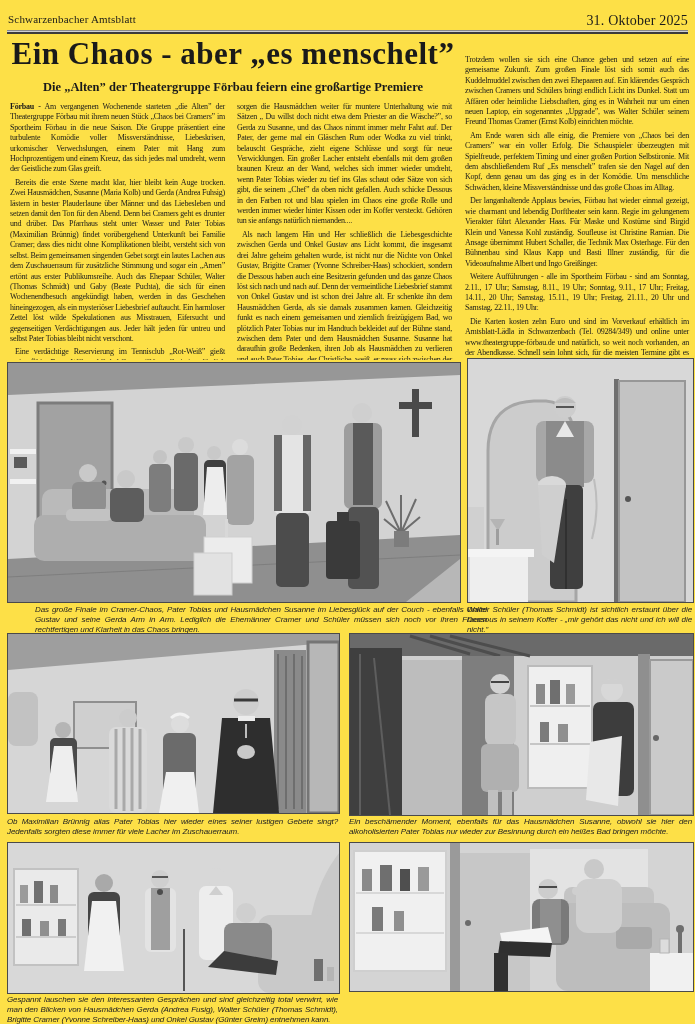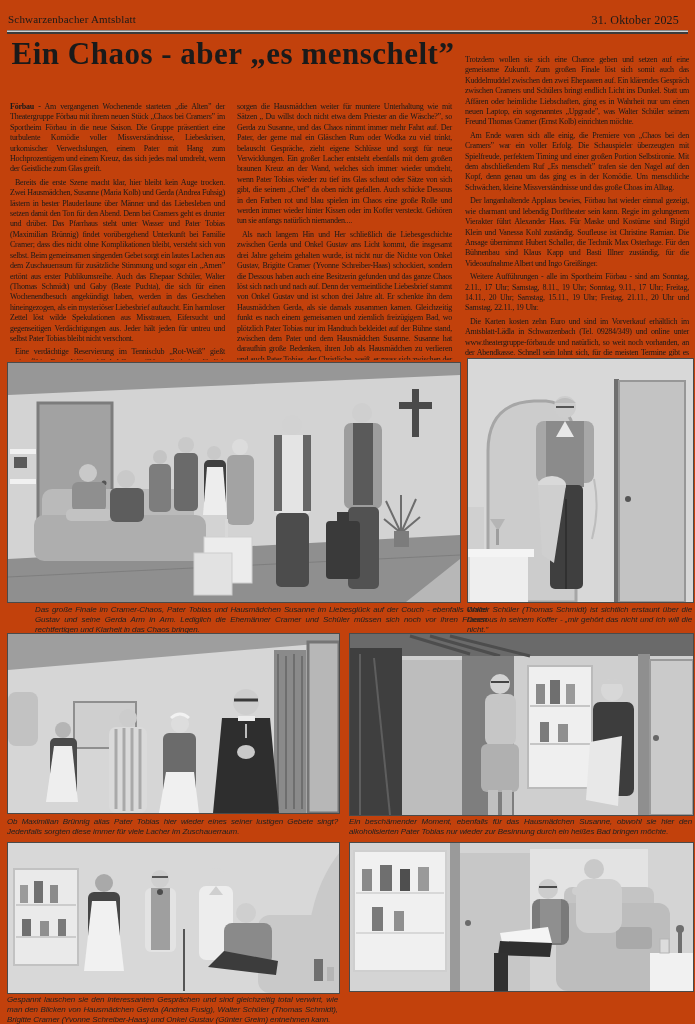--- a/index.html
+++ b/index.html
@@ -1,20 +1,20 @@
 <!DOCTYPE html>
 <html lang="de"><head>
 <meta charset="utf-8">
 <style>
   html,body{margin:0;padding:0;background:#777;}
-  .page{position:relative;width:695px;height:1024px;background:#c2410c;margin:0 auto;
+  .page{position:relative;width:695px;height:1024px;background:#fde047;margin:0 auto;
         font-family:"Liberation Serif",serif;color:#1a1a1a;overflow:hidden;}
   
   .mast-left{position:absolute;left:8px;top:13px;font-size:11px;letter-spacing:.2px;}
-  .mast-right{position:absolute;right:16px;top:13px;font-size:12px;letter-spacing:.2px;}
+  .mast-right{position:absolute;right:7px;top:13px;font-size:14px;letter-spacing:.2px;}
   .rule{position:absolute;left:7px;right:7px;top:30px;height:4px;
         background:linear-gradient(#8a8a8a 0 30%,#cfcfcf 30% 45%,#3a3a3a 45% 100%);}
   
   .headline{position:absolute;left:7px;top:37px;width:452px;text-align:center;
             font-size:31px;font-weight:bold;line-height:34px;letter-spacing:.5px;}
   .subhead{position:absolute;left:7px;top:80px;width:452px;text-align:center;
            font-size:12.5px;font-weight:bold;}
   
   .col{position:absolute;font-size:8px;line-height:10.4px;letter-spacing:-0.22px;
        text-align:justify;overflow:hidden;hyphens:auto;}
@@ -46,20 +46,21 @@
 </head>
 <body>
 
 <div class="page">
 
   <div class="mast-left">Schwarzenbacher Amtsblatt</div>
   <div class="mast-right">31. Oktober 2025</div>
   <div class="rule"></div>
 
   <h1 class="headline" style="margin:0;">Ein Chaos - aber „es menschelt”</h1>
+  <div class="subhead">Die „Alten” der Theatergruppe Förbau feiern eine großartige Premiere</div>
 
   <div class="col col1">
     <p><span class="lead">Förbau -</span> <span>Am vergangenen Wochenende starteten „die Alten” der Theatergruppe Förbau mit ihrem neuen Stück „Chaos bei Cramers” im Sportheim Förbau in die neue Saison. Die Gruppe präsentiert eine turbulente Komödie voller Missverständnisse, Liebeskrisen, urkomischer Verwechslungen, einem Pater mit Hang zum Hochprozentigem und einem Kreuz, das sich jedes mal umdreht, wenn der Geistliche zum Glas greift.</span></p>
     <p>Bereits die erste Szene macht klar, hier bleibt kein Auge trocken. Zwei Hausmädchen, Susanne (Maria Kolb) und Gerda (Andrea Fuhsig) lästern in bester Plauderlaune über Männer und das Liebesleben und setzen damit den Ton für den Abend. Denn bei Cramers geht es drunter und drüber. Das Pfarrhaus steht unter Wasser und Pater Tobias (Maximilian Brünnig) findet vorübergehend Unterkunft bei Familie Cramer; dass dies nicht ohne Komplikationen bleibt, versteht sich von selbst. Beim gemeinsamen singenden Gebet sorgt ein lautes Lachen aus dem Zuschauerraum für zusätzliche Stimmung und sogar ein „Amen” ertönt aus erster Publikumsreihe. Auch das Ehepaar Schüler, Walter (Thomas Schmidt) und Gaby (Beate Puchta), die sich für einen Wochenendbesuch angekündigt haben, werden in das Geschehen hineingezogen, als ein mysteriöser Liebesbrief auftaucht. Ein harmloser Zettel löst wilde Spekulationen aus Misstrauen, Eifersucht und gegenseitigen Verdächtigungen aus. Jeder hält jeden für untreu und selbst Pater Tobias bleibt nicht verschont.</p>
     <p>Eine verdächtige Reservierung im Tennisclub „Rot-Weiß” gießt weiter Öl ins Feuer. Während Onkel Gustav (Günter Greim) urplötzlich auf der Matte steht und die Bibliothek für sich bezieht,</p>
   </div>
 
   <div class="col col2">
     <p>sorgen die Hausmädchen weiter für muntere Unterhaltung wie mit Sätzen „ Du willst doch nicht etwa dem Priester an die Wäsche?”, so Gerda zu Susanne, und das Chaos nimmt immer mehr Fahrt auf. Der Pater, der gerne mal ein Gläschen Rum oder Wodka zu viel trinkt, belauscht Gespräche, zieht eigene Schlüsse und sorgt für neue Verwicklungen. Ein großer Lacher entsteht ebenfalls mit dem großen braunen Kreuz an der Wand, welches sich immer wieder umdreht, wenn Pater Tobias wieder zu tief ins Glas schaut oder Sätze von sich gibt, die seinem „Chef” da oben nicht gefallen. Auch schicke Dessous in den Farben rot und blau spielen im Chaos eine große Rolle und werden immer wieder hinter Kissen oder im Koffer versteckt. Gehören tun sie anfangs natürlich niemanden....</p>
     <p>Als nach langem Hin und Her schließlich die Liebesgeschichte zwischen Gerda und Onkel Gustav ans Licht kommt, die insgesamt drei Jahre geheim gehalten wurde, ist nicht nur die Nichte von Onkel Gustav, Brigitte Cramer (Yvonne Schreiber-Haas) schockiert, sondern die Dessous haben auch eine Besitzerin gefunden und das ganze Chaos löst sich nach und nach auf. Denn der vermeintliche Liebesbrief stammt von Onkel Gustav und ist schon drei Jahre alt. Er schenkte ihn dem Hausmädchen Gerda, als sie damals zusammen kamen. Gleichzeitig funkt es nach einem gemeisamen und ziemlich freizügigem Bad, wo plötzlich Pater Tobias nur im Handtuch bekleidet auf der Bühne stand, zwischen dem Pater und dem Hausmädchen Susanne. Susanne hat daraufhin große Bedenken, ihren Job als Hausmädchen zu verlieren und auch Pater Tobias, der Christliche, weiß, er muss sich zwischen der Liebe und seinem Priesterjob entscheiden.</p>

